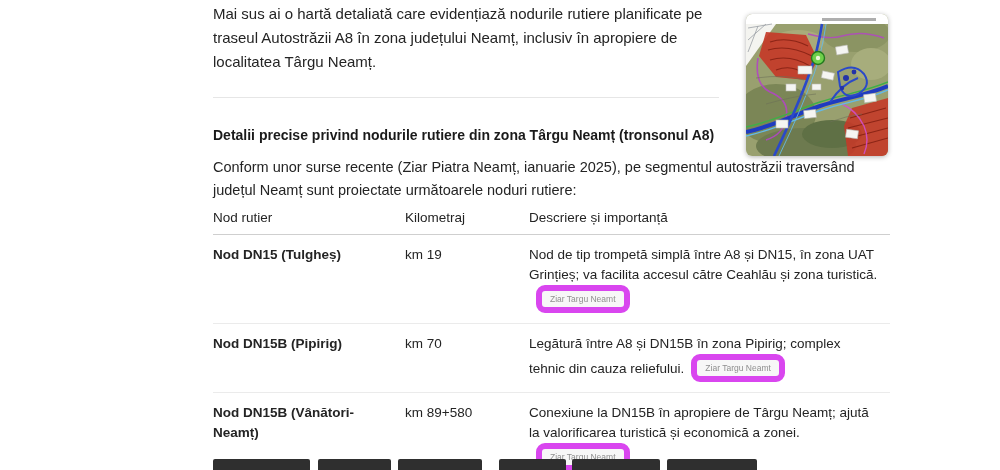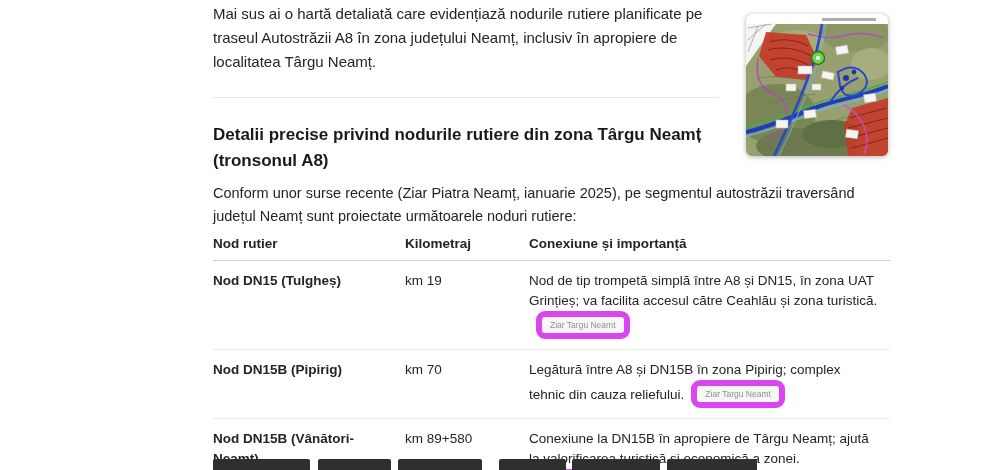--- a/index.html
+++ b/index.html
@@ -14,34 +14,34 @@
   .intro{
     margin:2px 0 0 0;width:506px;
     font-size:15px;line-height:24px;color:#242424;
   }
   .divider{
     margin:23px 0 0 0;border:none;width:506px;
     border-top:1px solid #e6e6e6;height:0;
   }
   h2.section-heading{
     margin:24px 0 0 0;width:512px;
-    font-size:17px;line-height:26px;font-weight:bold;color:#1a1a1a;
+    font-size:14px;line-height:26px;font-weight:bold;color:#1a1a1a;
   }
   .lead{
     margin:8px 0 0 0;width:677px;
     font-size:14.5px;line-height:23px;color:#242424;
   }
   table.nodes{
     margin-top:2px;width:677px;border-collapse:collapse;table-layout:fixed;
     font-size:13.5px;color:#242424;
   }
   table.nodes col.c1{width:192px;}
   table.nodes col.c2{width:124px;}
   table.nodes th{
-    text-align:left;font-weight:bold;font-size:13.5px;
+    text-align:left;font-weight:normal;font-size:13.5px;
     padding:6px 10px 9px 0;border-bottom:1px solid #cfcfcf;
   }
   table.nodes td{
     vertical-align:top;text-align:left;
     padding:10px 10px 10px 0;line-height:20px;
     border-bottom:1px solid #ebebeb;
   }
   td.nod{font-weight:bold;}
   .badge{
     display:inline-block;vertical-align:2px;
@@ -83,21 +83,21 @@
   <table class="nodes">
     <colgroup>
         <col class="c1">
         <col class="c2">
         <col class="c3">
       </colgroup>
     <thead>
       <tr>
         <th>Nod rutier</th>
         <th>Kilometraj</th>
-        <th>Conexiune și importanță</th>
+        <th>Descriere și importanță</th>
       </tr>
     </thead>
     <tbody>
       <tr>
         <td class="nod">Nod DN15 (Tulgheș)</td>
         <td>km 19</td>
         <td><span>Nod de tip trompetă simplă între A8 și DN15, în zona UAT Grințieș; va facilita accesul către Ceahlău și zona turistică.</span><span class="badge">Ziar Targu Neamt</span></td>
       </tr>
       <tr>
         <td class="nod">Nod DN15B (Pipirig)</td>

